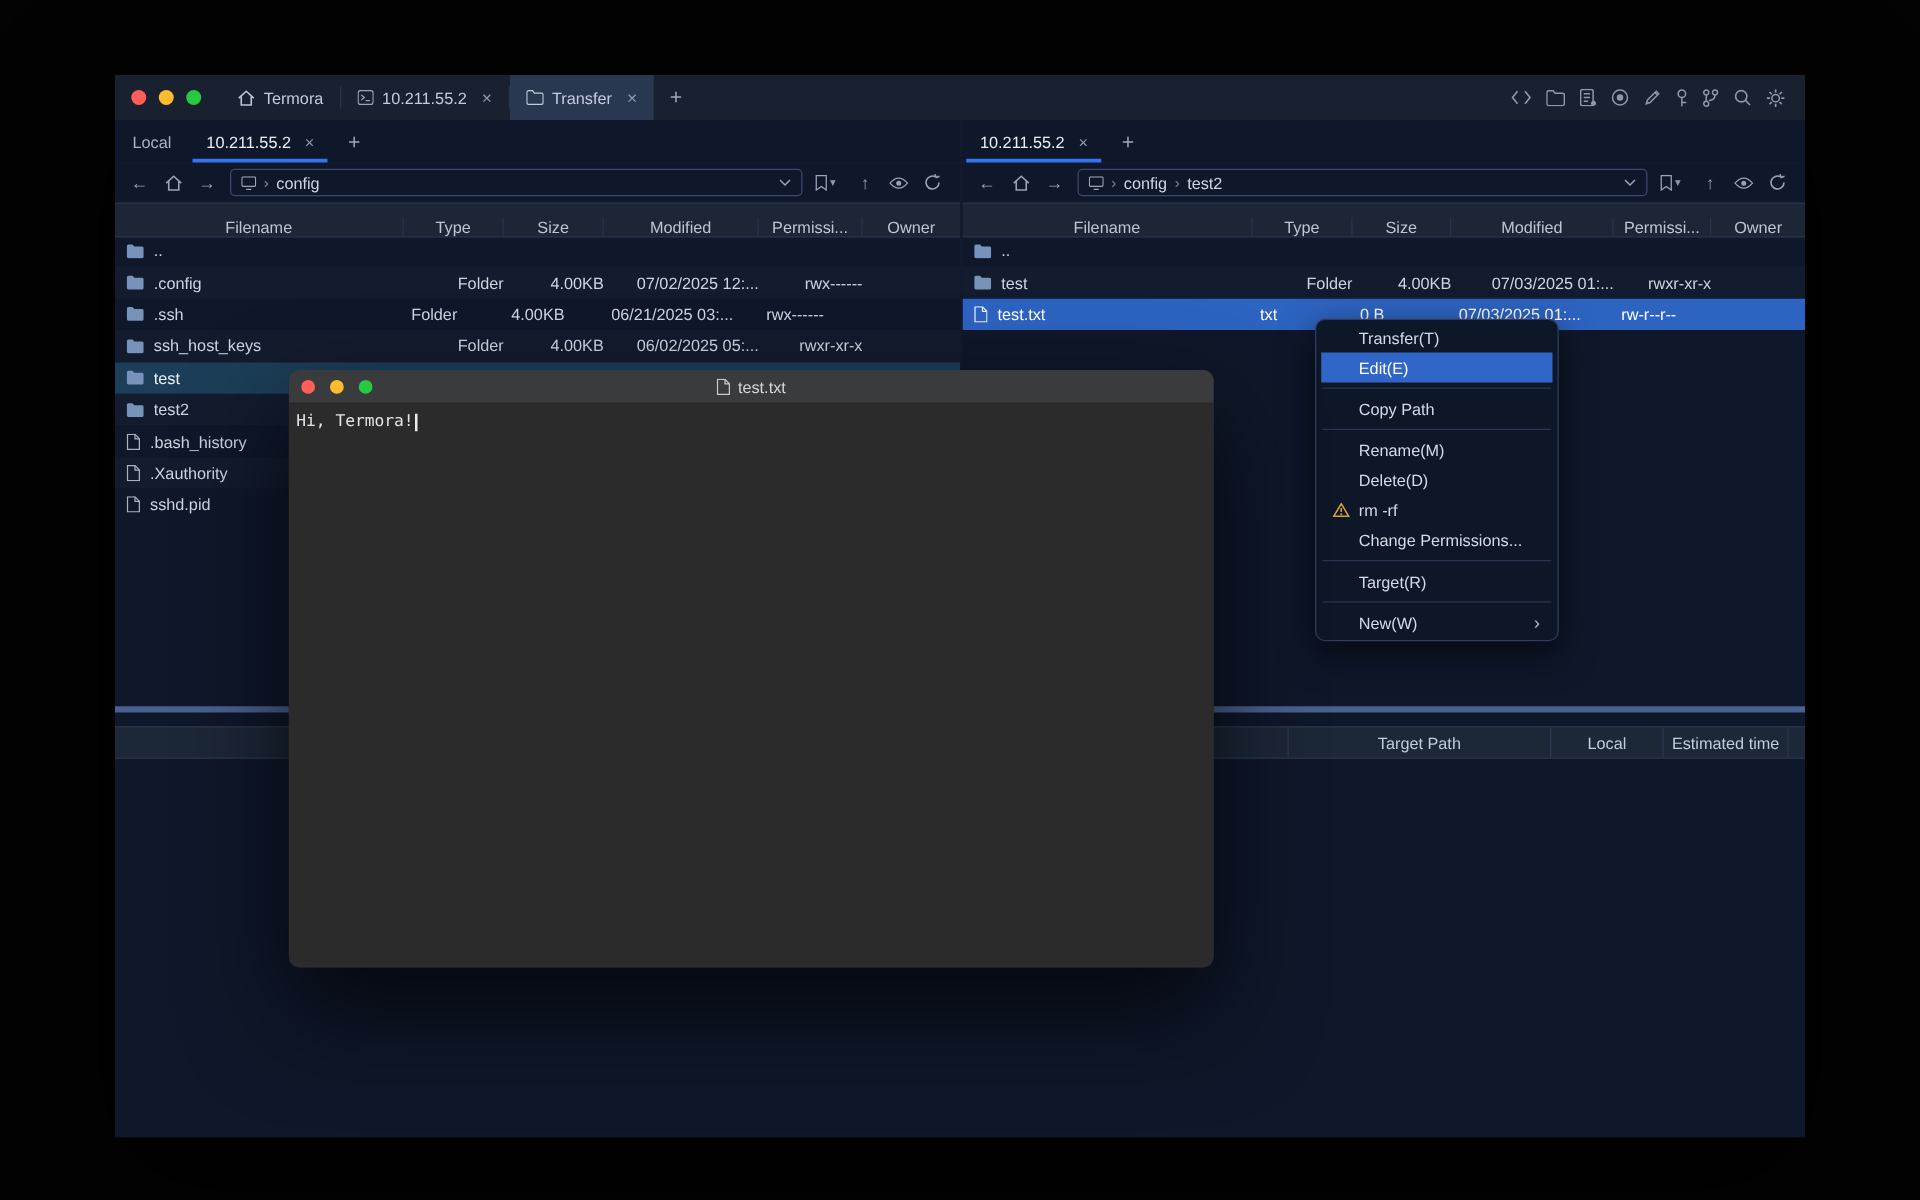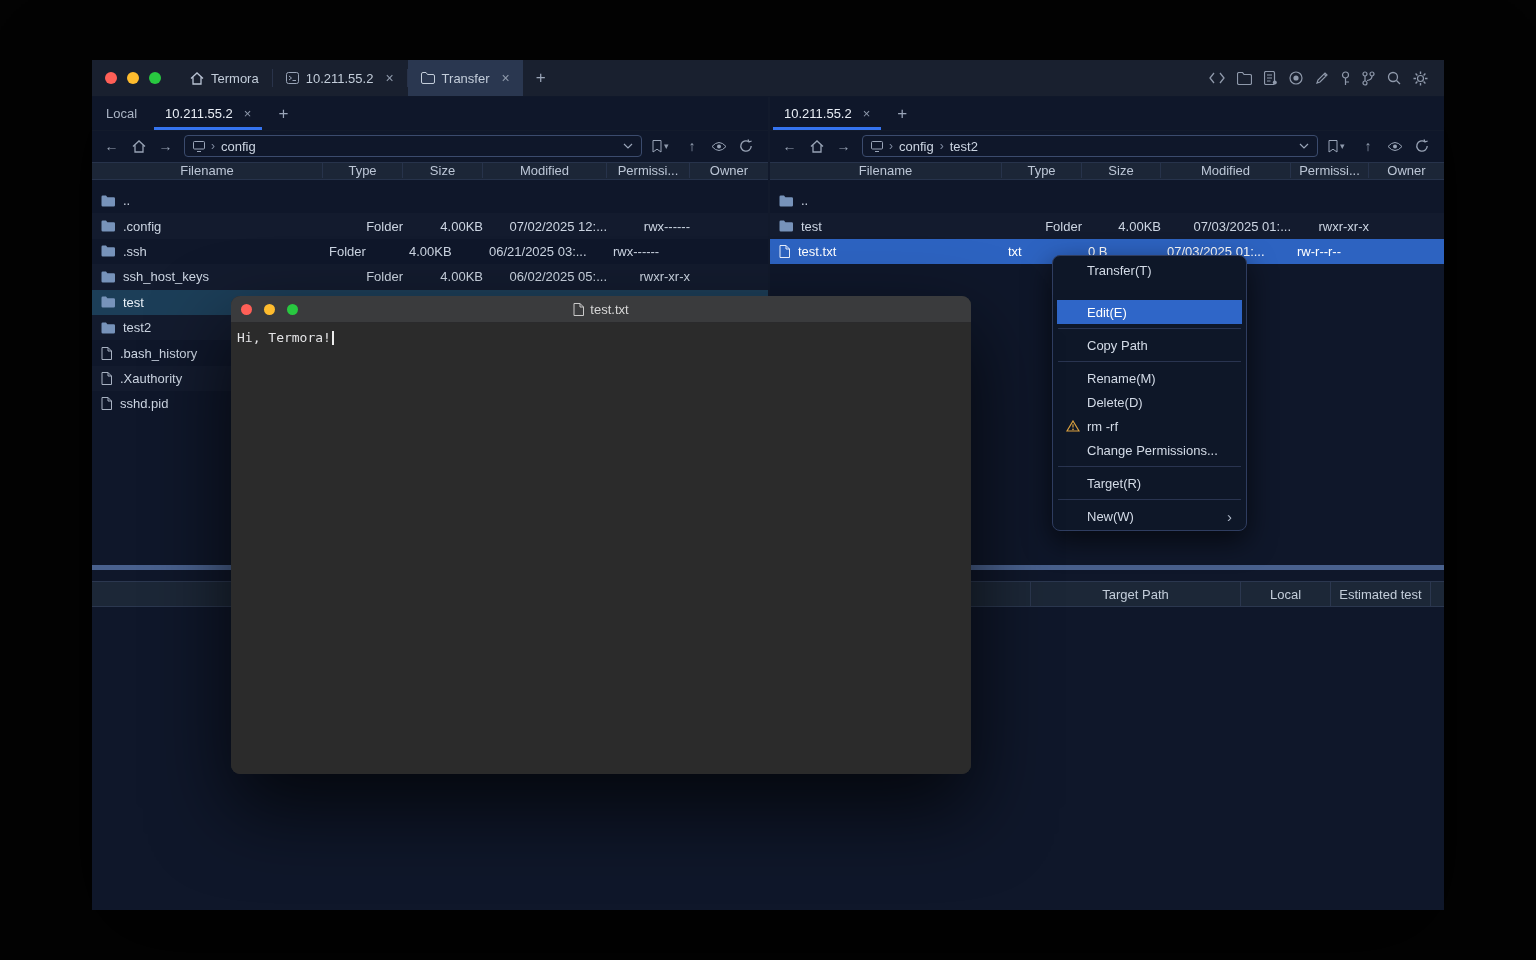--- a/index.html
+++ b/index.html
@@ -36,21 +36,21 @@
   .nav{width:27px;text-align:center;color:#98a3b5;font-size:14px;flex:0 0 auto;}
   .navicon{display:flex;justify-content:center;width:27px;flex:0 0 auto;}
   .pathbox{height:22px;border:1px solid #3b4b6d;border-radius:4px;display:flex;align-items:center;
            gap:6px;padding:0 8px;box-sizing:border-box;color:#ccd5e2;flex:0 0 auto;}
   .path-sep{color:#7f8aa0;font-size:12px;}
   .pathbox .dd{margin-left:auto;display:flex;}
   .tool-gap{width:10px;flex:0 0 auto;}
   .bm-group{display:flex;align-items:center;gap:2px;color:#8f9aac;flex:0 0 auto;}
   .caret{font-size:9px;color:#8f9aac;}
   
-  .thead{position:absolute;top:102px;height:18px;display:flex;align-items:flex-start;
+  .thead{position:absolute;top:102px;height:28px;display:flex;align-items:flex-end;
          border-top:1px solid #27334b;border-bottom:1px solid #27334b;box-sizing:border-box;background:#1c2637;}
   #lhead{left:0;width:676px;} #rhead{left:678px;width:674px;}
   .hcell{display:flex;align-items:center;justify-content:center;color:#bcc6d6;
          border-right:1px solid #27334b;box-sizing:border-box;overflow:hidden;white-space:nowrap;}
   .rows{position:absolute;top:128px;}
   #lrows{left:0;width:676px;} #rrows{left:678px;width:674px;}
   .frow{display:flex;align-items:center;height:25.4px;box-sizing:border-box;}
   .frow.alt{background:rgba(255,255,255,.02);text-align:right;}
   .frow.sel-left{background:#1c3e58;color:#eaf1f8;}
   .frow.sel-right{background:#2d63c1;color:#fff;}
@@ -65,21 +65,21 @@
   .xfer-head{position:absolute;left:0;top:521px;width:1352px;height:26px;background:#1c2737;
              border-top:1px solid #2b374f;border-bottom:1px solid #2b374f;box-sizing:border-box;}
   .xcol{position:absolute;top:0;height:24px;display:flex;align-items:center;justify-content:center;
         color:#c3cdda;border-left:1px solid #2b374f;box-sizing:border-box;}
   .xline{position:absolute;top:0;height:24px;width:1px;background:#2b374f;}
   
   .cmenu{position:absolute;left:960px;top:195px;width:195px;background:#0e1728;
          border:1px solid #2f3d60;border-radius:8px;box-shadow:0 10px 28px rgba(0,0,0,.6);
          padding:2px 4px;z-index:50;box-sizing:border-box;}
   .mi{height:24px;display:flex;align-items:center;padding:0 10px 0 30px;color:#d3dbe7;white-space:nowrap;}
-  .mi.hl{background:#2f66c8;color:#fff;margin-top:18px;}
+  .mi.hl{background:#2f66c8;color:#fff;}
   .mi.has-icon{padding-left:9px;gap:7px;}
   .mi .sub{margin-left:auto;color:#aeb8c8;font-size:15px;line-height:1;}
   .msep{height:1px;background:#293450;margin:4px 1px;}
   
   .editor{position:absolute;left:139px;top:236px;width:740px;height:478px;border-radius:9px;
           overflow:hidden;box-shadow:0 35px 80px rgba(0,0,0,.7);z-index:100;background:#2b2b2b;}
   .ed-title{height:27px;background:#3a3b3d;border-bottom:1px solid #2a2a2c;display:flex;
             align-items:center;position:relative;box-sizing:border-box;}
   .ed-lights{display:flex;gap:12px;padding-left:10px;}
   .ed-light{width:11px;height:11px;border-radius:50%;}
@@ -522,21 +522,21 @@
     </div>
   </div>
 
   <div class="pane-divider"></div>
 
   <div class="splitter"></div>
 
   <div class="xfer-head">
     <div class="xcol" style="left:938px;width:210px">Target Path</div>
     <div class="xcol" style="left:1148px;width:90px">Local</div>
-    <div class="xcol" style="left:1238px;width:100px">Estimated test</div>
+    <div class="xcol" style="left:1238px;width:100px">Estimated time</div>
     <div class="xline" style="left:1338px"></div>
   </div>
 
   <div class="cmenu">
     <div class="mi">Transfer(T)</div>
     <div class="mi hl">Edit(E)</div>
     <div class="msep"></div>
     <div class="mi">Copy Path</div>
     <div class="msep"></div>
     <div class="mi">Rename(M)</div>

